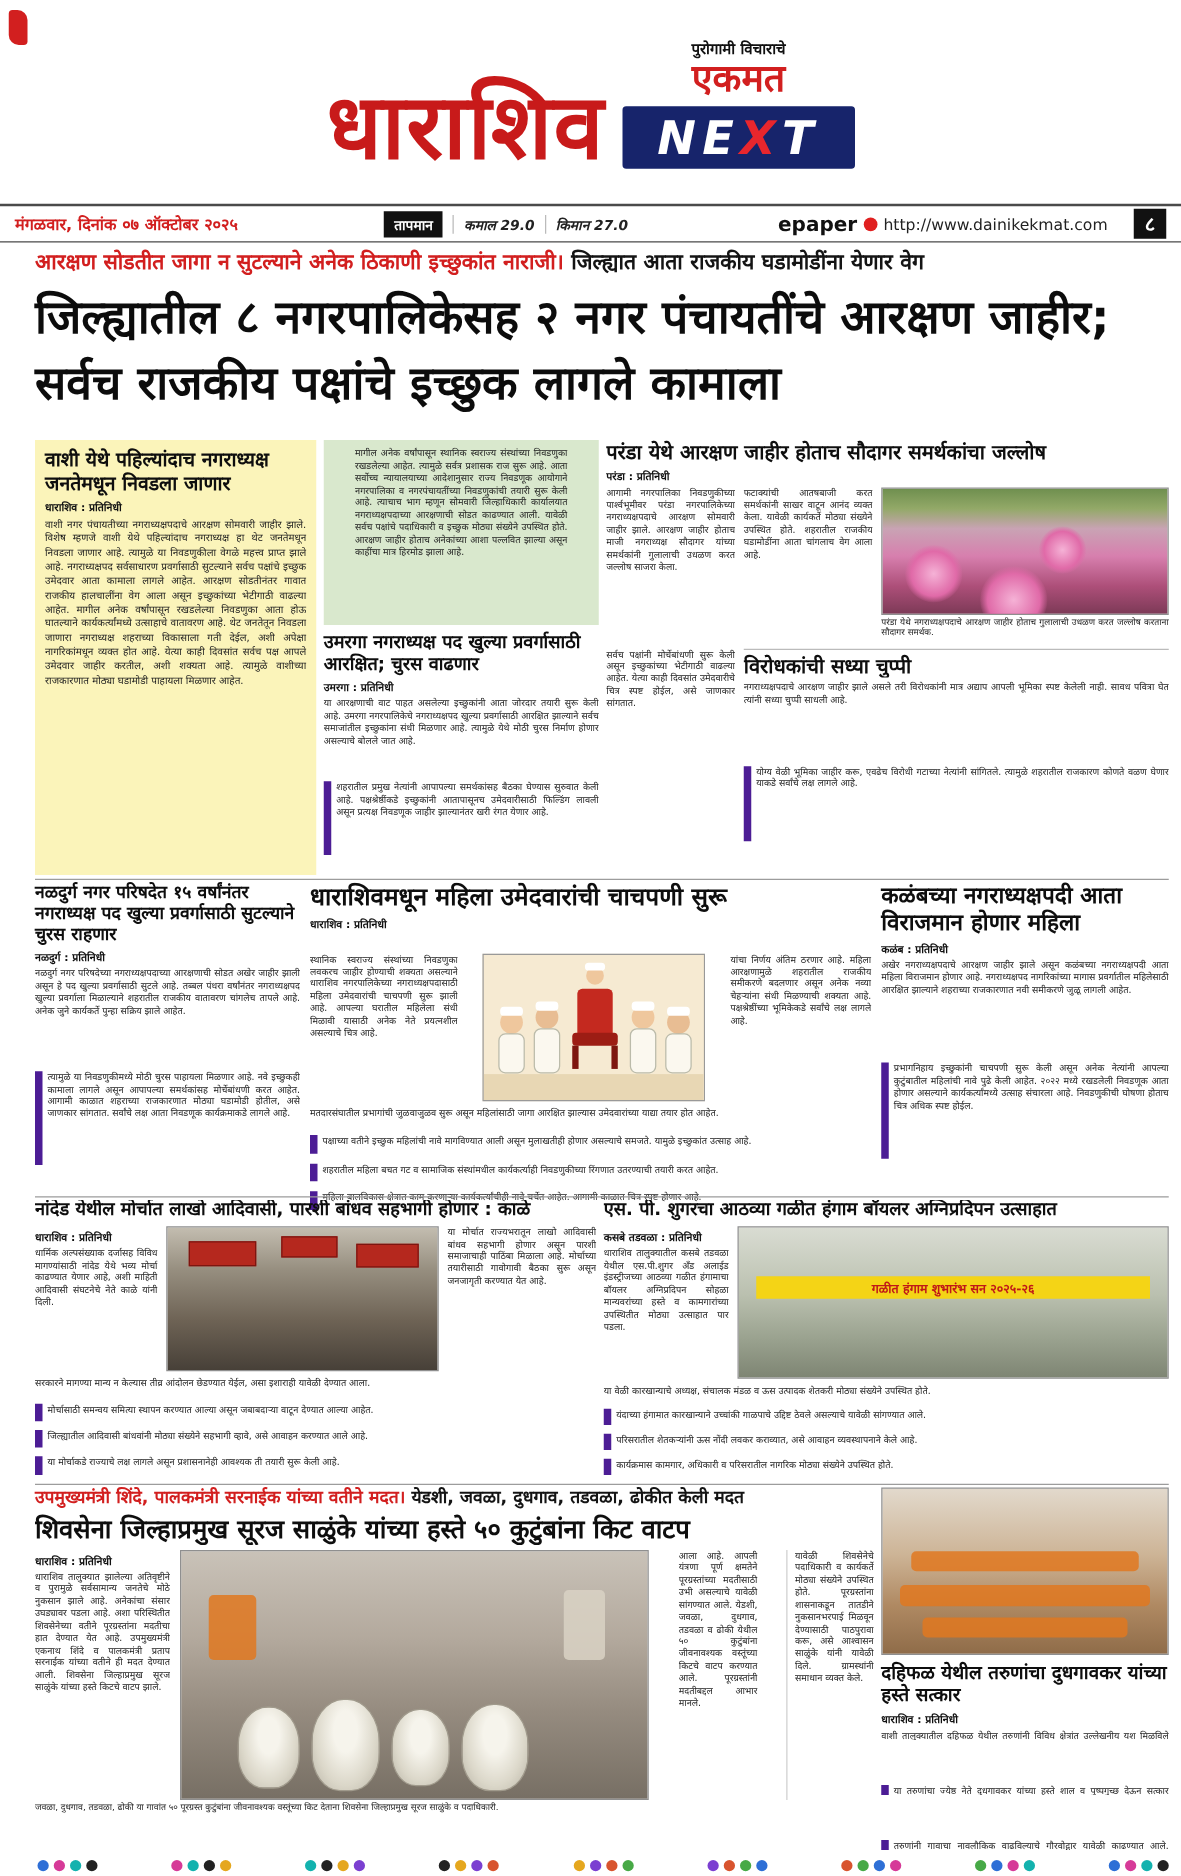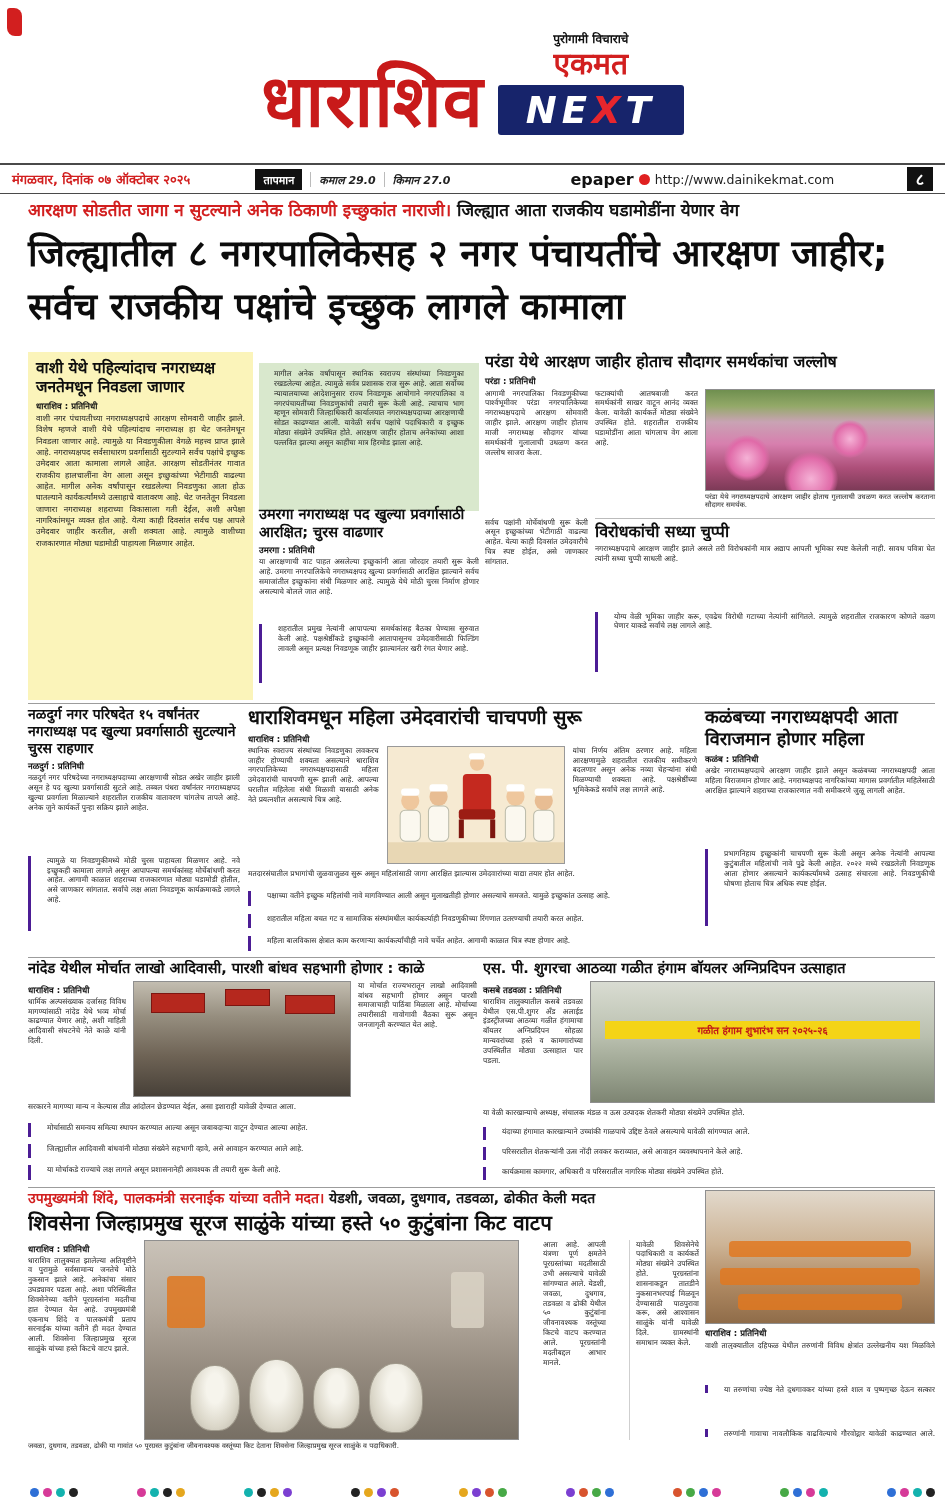--- a/index.html
+++ b/index.html
@@ -15,42 +15,42 @@
   .tagline-brand{font-size:30px;font-weight:bold;color:#d21f1f;line-height:1;}
   .next-box{margin-top:4px;width:186px;height:50px;background:#17246b;display:flex;align-items:center;justify-content:center;border-radius:3px;}
   .next-box span{font-size:37px;font-weight:bold;font-style:italic;color:#ffffff;letter-spacing:5px;line-height:1;}
   .next-box span.x{color:#e8262d;}
 
   
   .datebar{position:absolute;left:0;top:163px;width:945px;height:31px;box-sizing:border-box;
            border-top:2px solid #4a4a4a;border-bottom:1.5px solid #4a4a4a;
            display:flex;align-items:center;padding:0 12px;font-size:12px;}
   .date-red{color:#d21f1f;font-weight:bold;font-size:13px;}
-  .weather-group{display:flex;align-items:center;gap:8px;margin-left:65px;}
+  .weather-group{display:flex;align-items:center;gap:8px;margin-left:117px;}
   .weather-box{background:#111;color:#fff;font-size:11px;font-weight:bold;padding:3px 8px;}
   .temp{font-size:11px;font-weight:bold;color:#222;border-left:1px solid #bbb;padding-left:8px;font-style:italic;}
   .epaper-group{display:flex;align-items:center;gap:5px;margin-left:120px;}
   .epaper-label{font-weight:bold;font-size:16px;color:#111;}
   .epaper-icon{width:11px;height:11px;border-radius:50%;background:#e02020;display:inline-block;}
   .epaper-url{font-size:12.5px;color:#222;text-decoration:none;}
   .pageno-box{margin-left:auto;width:26px;height:24px;background:#111;color:#fff;display:flex;align-items:center;justify-content:center;font-size:16px;font-weight:bold;}
 
   
   .kicker{position:absolute;left:28px;top:200px;width:889px;font-size:17px;font-weight:bold;line-height:1.25;}
   .kicker .red{color:#d21f1f;} .kicker .blk{color:#141414;}
   .lead-headline{position:absolute;left:28px;top:228px;width:889px;font-size:37px;font-weight:800;line-height:1.42;color:#0c0c0c;}
 
   
   .sec{position:absolute;box-sizing:border-box;}
   .art-title{font-weight:bold;color:#0e0e0e;line-height:1.22;}
   .byline{font-size:8.5px;font-weight:bold;margin:3px 0 2px;color:#111;}
   .bodytxt{font-size:7.4px;line-height:1.33;text-align:justify;color:#1d1d1d;overflow:hidden;}
   .cols{display:flex;gap:7px;flex-direction:column;}
   .cols>div{flex:1;min-width:0;}
-  .cols.ruled>div+div{border-left:3px solid #4c1d95;padding-left:16px;}
+  .cols.ruled>div+div{border-left:6px solid #4c1d95;padding-left:4px;}
   .hline{position:absolute;left:28px;width:907px;border-top:1px solid #9c9c9c;}
 
   
   .photo{position:relative;overflow:hidden;border:1px solid #8f8f8f;background:#cfcabe;}
   .ph-paranda{background:linear-gradient(180deg,#6f8f4f 0%,#93a968 16%,#c9a3b4 32%,#d77fae 54%,#ad4f79 78%,#7d3a57 100%);}
   .pink-burst{position:absolute;border-radius:50%;background:radial-gradient(circle,#f5b2d6 0%,#e06aa8 55%,rgba(224,106,168,0) 72%);}
   .ph-nanded{background:linear-gradient(180deg,#c3bdb0 0%,#968e7f 30%,#6e6355 65%,#474038 100%);}
   .red-banner{position:absolute;background:#b5281e;border:1px solid #7d1510;}
   .ph-sugar{background:linear-gradient(180deg,#d9dcd2 0%,#bac0af 45%,#99a18e 75%,#7e8573 100%);}
   .banner-strip{position:absolute;left:4%;right:4%;top:33%;background:#f4d416;color:#c01818;font-weight:bold;font-size:10px;text-align:center;padding:2px 0;white-space:nowrap;overflow:hidden;}
@@ -58,21 +58,21 @@
   .sack{position:absolute;background:radial-gradient(ellipse at 50% 35%,#f6f4ec 25%,#dbd7c9 65%,#b8b3a5 100%);border-radius:48% 48% 42% 42%;border:1px solid #a09a8c;}
   .ph-stairs{background:linear-gradient(180deg,#e2d9cc 0%,#cdb496 40%,#b08a63 70%,#8f6c49 100%);}
   .orange-row{position:absolute;background:#e07820;border-radius:4px;opacity:.85;}
   .caption{font-size:7px;line-height:1.25;color:#222;margin-top:2px;text-align:justify;}
 
   
   #washi{left:28px;top:352px;width:225px;height:348px;background:#fbf4ba;padding:7px 8px;}
   #washi .art-title{font-size:15.5px;}
   #washi .bodytxt{font-size:8px;line-height:1.42;height:252px;}
 
-  #green{left:259px;top:363px;width:220px;height:148px;background:#d9e8cd;padding:6px 15px;}
+  #green{left:259px;top:352px;width:220px;height:148px;background:#d9e8cd;padding:6px 25px;}
   #green .bodytxt{height:132px;}
 
   #umarga{left:259px;top:506px;width:220px;height:194px;}
   #umarga .art-title{font-size:14.5px;}
   #umarga .cols{height:126px;margin-top:2px;}
 
   #paranda{left:485px;top:352px;width:450px;height:348px;}
   #paranda .art-title{font-size:16px;white-space:nowrap;overflow:hidden;}
   .paranda-band1{display:flex;gap:7px;height:124px;margin-top:3px;}
   .paranda-band1 .tcol{width:103px;flex:none;}
@@ -83,21 +83,21 @@
   .virodhak{flex:1;min-width:0;border-top:1px solid #bbb;padding-top:3px;}
   .virodhak .art-title{font-size:13.5px;white-space:normal;}
   .virodhak .cols{height:128px;margin-top:3px;}
 
   #naldurg{left:28px;top:706px;width:212px;height:249px;}
   #naldurg .art-title{font-size:14px;}
   #naldurg .cols{height:158px;margin-top:2px;}
 
   #mahila{left:246px;top:706px;width:453px;height:249px;padding:0 2px;}
   #mahila .art-title{font-size:19.5px;white-space:nowrap;overflow:hidden;}
-  .mahila-band1{display:flex;gap:8px;height:118px;margin-top:2px;}
+  .mahila-band1{display:flex;gap:20px;height:118px;margin-top:18px;}
   .mahila-band1 .tleft{flex:1.05;min-width:0;}
   .mahila-band1 .cartoon{width:176px;flex:none;border:1px solid #999;background:#f6ead2;}
   .mahila-band1 .tright{flex:1;min-width:0;}
   .mahila-band2{display:flex;gap:8px;height:82px;margin-top:5px;}
 
   #kalamb{left:705px;top:706px;width:230px;height:249px;}
   #kalamb .art-title{font-size:18px;}
   #kalamb .cols{height:160px;margin-top:2px;}
 
   #nanded{left:28px;top:960px;width:449px;height:225px;}
@@ -360,20 +360,21 @@
     </div>
     <div class="caption">जवळा, दुधगाव, तडवळा, ढोकी या गावांत ५० पूरग्रस्त कुटुंबांना जीवनावश्यक वस्तूंच्या किट देताना शिवसेना जिल्हाप्रमुख सूरज साळुंके व पदाधिकारी.</div>
   </div>
 
   <div class="sec" id="rightcol">
     <div class="photo ph-stairs">
       <div class="orange-row" style="left:10%;top:38%;width:80%;height:12%;"></div>
       <div class="orange-row" style="left:6%;top:58%;width:88%;height:13%;"></div>
       <div class="orange-row" style="left:14%;top:78%;width:72%;height:12%;"></div>
     </div>
+    <div class="art-title">दहिफळ येथील तरुणांचा दुधगावकर यांच्या हस्ते सत्कार</div>
     <div class="byline">धाराशिव : प्रतिनिधी</div>
     <div class="cols ruled">
       <div class="bodytxt">वाशी तालुक्यातील दहिफळ येथील तरुणांनी विविध क्षेत्रांत उल्लेखनीय यश मिळविले आहे.</div>
       <div class="bodytxt">या तरुणांचा ज्येष्ठ नेते दुधगावकर यांच्या हस्ते शाल व पुष्पगुच्छ देऊन सत्कार करण्यात आला.</div>
       <div class="bodytxt">तरुणांनी गावाचा नावलौकिक वाढविल्याचे गौरवोद्गार यावेळी काढण्यात आले. ग्रामस्थ मोठ्या संख्येने उपस्थित होते.</div>
     </div>
   </div>
 
   <div class="color-dots">
       <div class="dotgrp">

